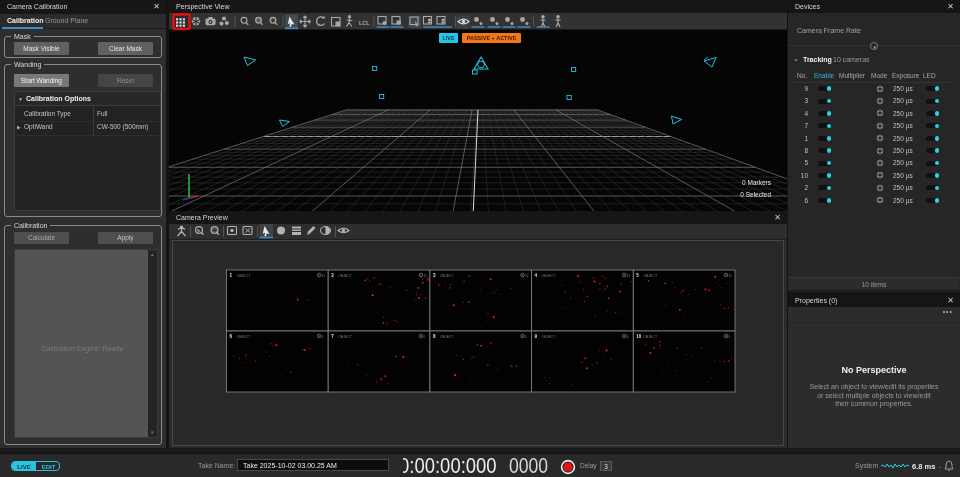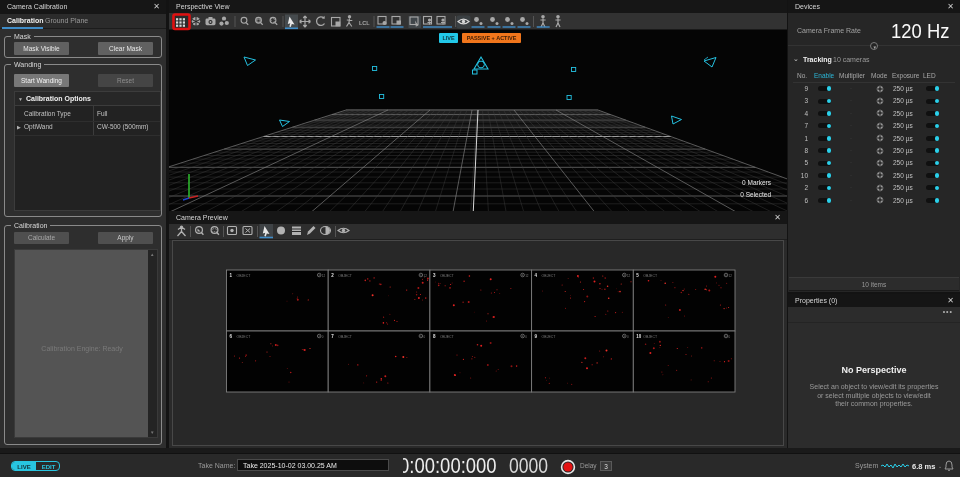--- a/index.html
+++ b/index.html
@@ -555,23 +555,20 @@
       <circle cx="676.7" cy="370.3" r="0.5" fill="#c41d1d"></circle>
       <circle cx="661.9" cy="371.9" r="0.5" fill="#a81616"></circle>
       <circle cx="711.3" cy="378.1" r="0.5" fill="#c41d1d"></circle>
       <circle cx="691.1" cy="379.9" r="0.4" fill="#f03028"></circle>
       <circle cx="708.2" cy="381.8" r="0.5" fill="#a81616"></circle>
     </svg>
 <div class="abs" style="left:788px;top:0;width:172px;height:292px;background:#262626;">
  <div class="titlebar" style="height:13px;position:relative;background:#151515;">Devices<span class="x" style="top:0;">✕</span></div>
 </div>
 <div class="abs" style="left:797px;top:27px;color:#a2a2a2;font-size:7px;">Camera Frame Rate</div>
-<div class="abs" style="left:788px;top:20px;width:172px;height:22px;overflow:hidden;">
-      <div class="abs" style="right:11px;top:0;color:#fafafa;font-size:20px;transform:scaleX(0.92);transform-origin:100% 0;white-space:nowrap;">120 Hz</div>
-    </div>
 <div class="abs" style="left:788px;top:45px;width:172px;height:1px;background:#333;"></div>
 <div class="abs" style="left:870px;top:42px;width:8px;height:8px;border:1px solid #7a7a7a;border-radius:50%;background:#242424;"></div>
 <div class="abs" style="left:872.5px;top:44.5px;color:#aaa;font-size:4.5px;">▼</div>
 <div class="abs" style="left:793px;top:55px;color:#cccccc;font-size:7px;">⌄</div>
 <div class="abs" style="left:803px;top:56px;color:#f0f0f0;font-size:7px;font-weight:bold;">Tracking</div>
 <div class="abs" style="left:833px;top:56px;color:#9a9a9a;font-size:7px;">10 cameras</div>
 <div class="abs" style="left:797px;top:72px;color:#a8a8a8;font-size:6.5px;">No.</div>
 <div class="abs" style="left:814px;top:72px;color:#2bb8d9;font-size:6.5px;">Enable</div>
 <div class="abs" style="left:839px;top:72px;color:#a8a8a8;font-size:6.5px;">Multiplier</div>
 <div class="abs" style="left:871px;top:72px;color:#a8a8a8;font-size:6.5px;">Mode</div>

